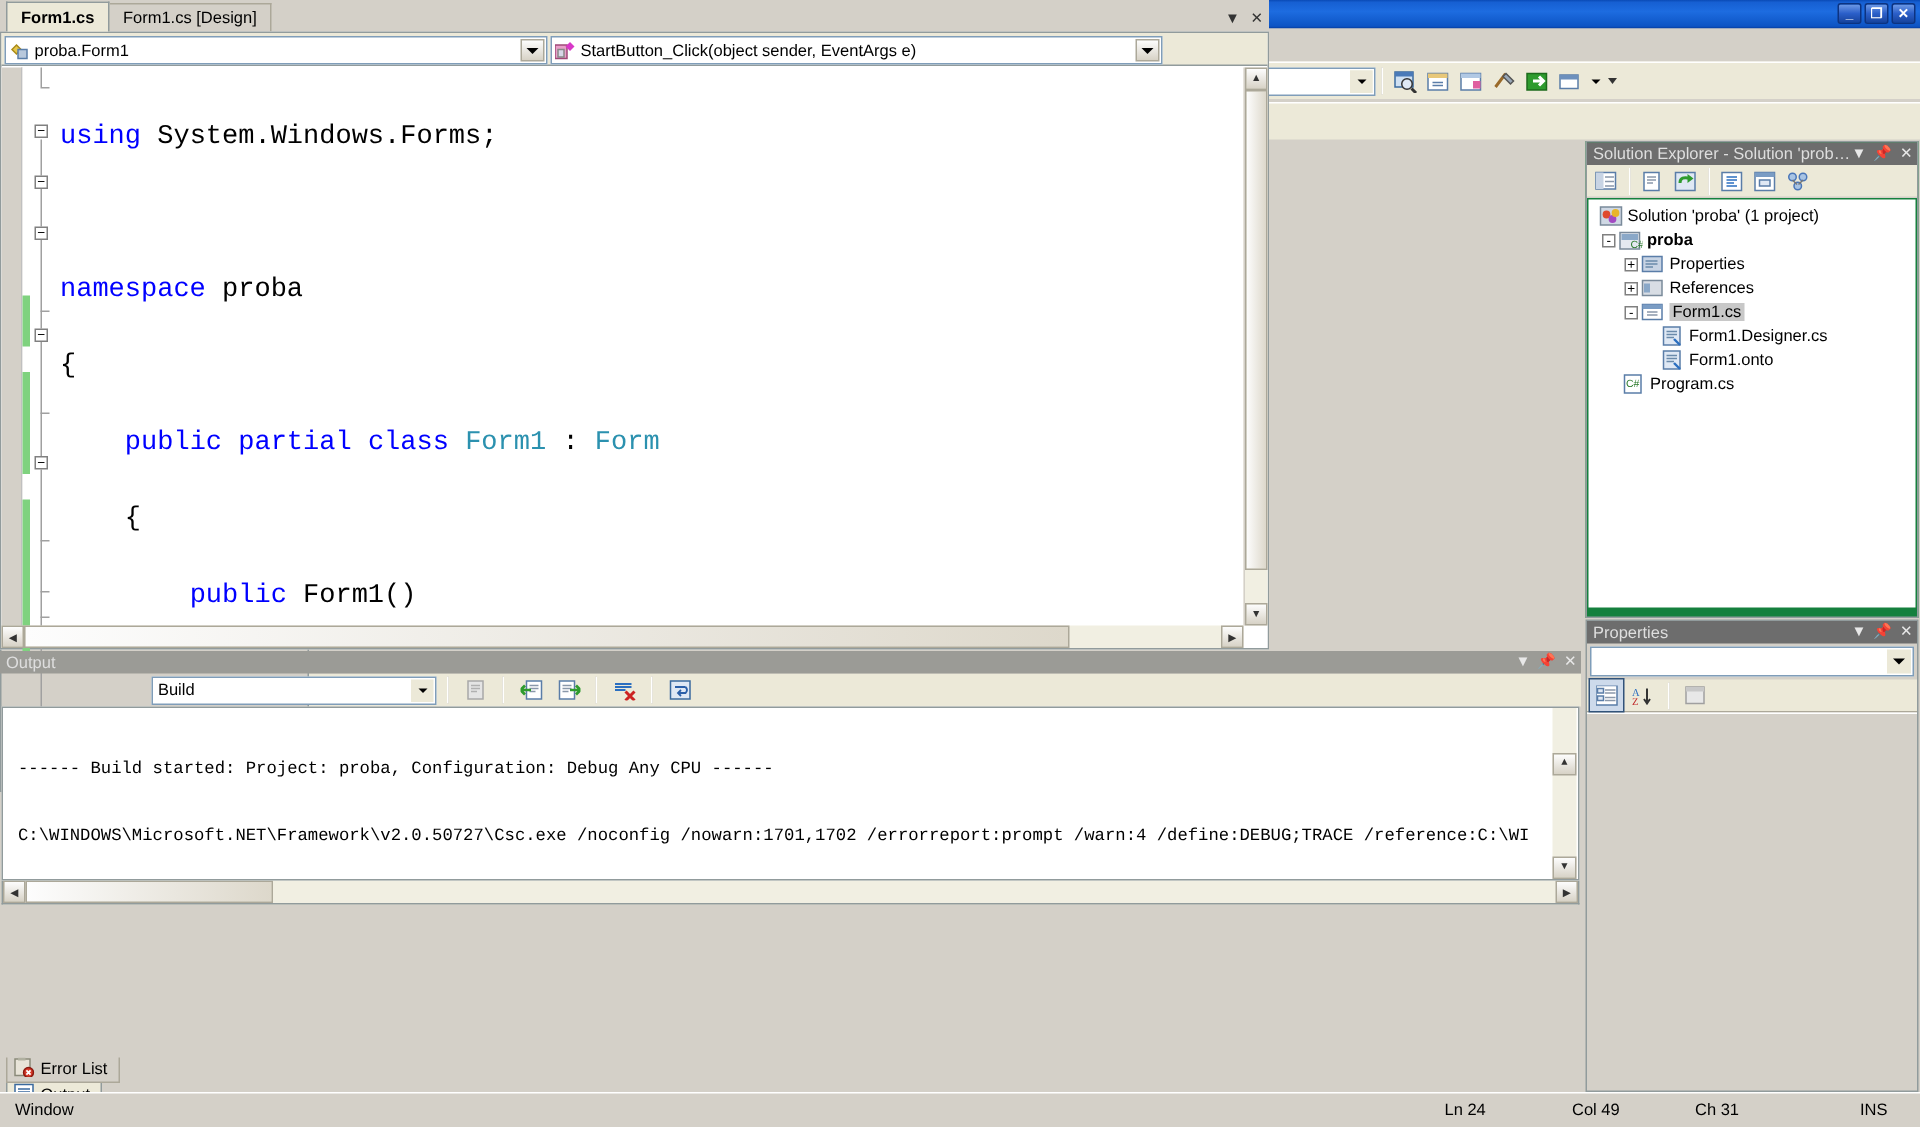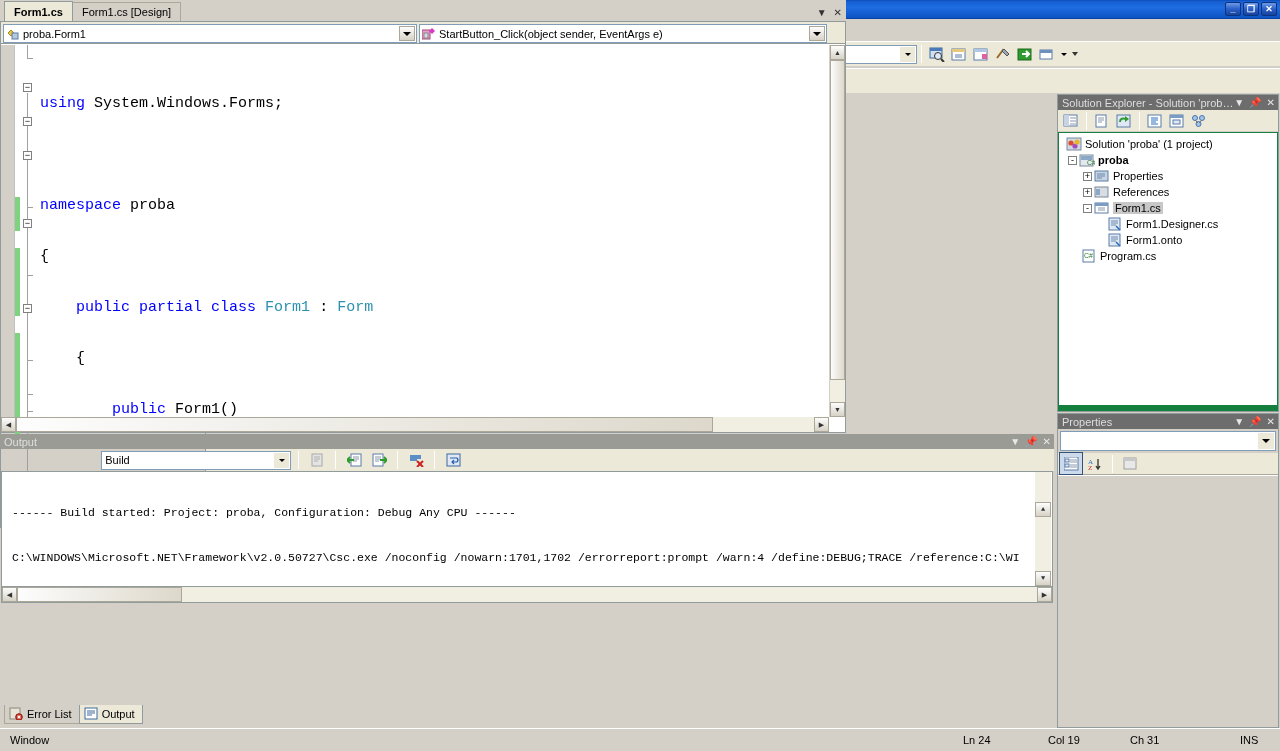--- a/index.html
+++ b/index.html
@@ -136,22 +136,22 @@
   .nav-combo .arrow:after { content:""; border-left:4px solid transparent;border-right:4px solid transparent;border-top:4px solid #000; }
   .nav-combo .ctext { overflow:hidden; white-space:nowrap; }
 
   .code-area { position:absolute; left:0; right:0; top:23px; bottom:0; background:#fff; display:flex; }
   .indicator-margin { width:14px; background:#d4d0c8; border-right:1px solid #c0c0c0; flex:none; position:relative; }
   .change-bar { width:5px; background:#fff; flex:none; position:relative; }
   .change-bar .seg { position:absolute; left:0; width:5px; background:#7fd27f; }
   .outline-margin { width:16px; background:#fff; flex:none; position:relative; }
   .code-text {
     flex:1; position:relative; overflow:hidden;
-    font-family:"Liberation Mono","DejaVu Sans Mono",monospace; font-size:15px;
-    white-space:pre; padding-top:16px; color:#000; line-height:17px;
+    font-family:"Liberation Mono","DejaVu Sans Mono",monospace; font-size:18px;
+    white-space:pre; padding-top:4px; color:#000; line-height:17px;
   }
   .code-line { height:17px; padding-left:4px; }
   .kw { color:#0000ff; }
   .typ { color:#2b91af; }
 
   
   .ol-box {
     position:absolute; width:9px;height:9px;border:1px solid #808080;background:#fff;
     font-size:9px; line-height:7px; text-align:center; color:#000; left:3px;
     font-family:"Liberation Sans",sans-serif;
@@ -202,21 +202,21 @@
   .out-combo .arrow:after{content:"";border-left:3px solid transparent;border-right:3px solid transparent;border-top:3px solid #000;}
   .out-text {
     background:#fff; border:1px solid #919b9c; margin:0 1px;
     height:116px; position:relative; overflow:hidden;
     font-family:"Liberation Mono","DejaVu Sans Mono",monospace; font-size:11.5px;
     line-height:15px; white-space:pre; padding:3px 0 0 10px; color:#000;
   }
   .out-vscroll { position:absolute; right:1px; top:0; bottom:0; width:16px; background:#f1efe2; }
 
   
-  #dock-tabs { position:absolute; left:0; top:705px; width:1054px; height:22px; background:#d4d0c8; display:flex; align-items:flex-start; padding-left:4px; }
+  #dock-tabs { position:absolute; left:0; top:705px; width:1054px; height:22px; background:#d4d0c8; display:flex; align-items:flex-start; padding-left:4px;flex-direction:column; }
   .dtab {
     height:19px; padding:0 7px 0 4px; display:flex; align-items:center; gap:4px;
     font-size:11px; background:#d4d0c8; border:1px solid #aca899; border-top:none; margin-right:-1px;
   }
   .dtab.active { background:#ece9d8; border-color:#919b9c; }
 
   
   .statusbar {
     position:absolute; left:0; bottom:0; width:1280px; height:23px;
     background:#d4d0c8; border-top:1px solid #fff; display:flex; align-items:center; font-size:11px;
@@ -515,21 +515,21 @@
       <div class="doctab active">Form1.cs</div>
       <div class="doctab">Form1.cs [Design]</div>
       <span class="tabctrls">
         <span>▼</span>
         <span>✕</span>
       </span>
     </div>
 
     <div class="editor-frame">
       <div class="navbar">
-        <div class="nav-combo" style="width:414px;">
+        <div class="nav-combo" style="width:362px;">
           <span class="cicon">
             <svg width="14" height="14" viewBox="0 0 14 14">
                 <path d="M2 6 L5 3 L8 6 L5 9 Z" fill="#e8c84a" stroke="#a98a18"></path>
                 <rect x="6" y="6" width="6" height="6" fill="#b8c8dc" stroke="#5a7da8"></rect>
               </svg>
           </span>
           <span class="ctext">proba.Form1</span>
           <span class="arrow"></span>
         </div>
         <div class="nav-combo" style="width:408px;">
@@ -879,18 +879,18 @@
             <rect x="1" y="1" width="12" height="11" fill="#fff" stroke="#3a6a9e"></rect>
             <path d="M3 4h8M3 6h8M3 8h5" stroke="#3a6a9e"></path>
           </svg></span>
       <span>Output</span>
     </div>
   </div>
 
   <div class="statusbar">
     <span class="s">Window</span>
     <span style="position:absolute;left:963px;">Ln 24</span>
-    <span style="position:absolute;left:1048px;">Col 19</span>
+    <span style="position:absolute;left:1048px;">Col 49</span>
     <span style="position:absolute;left:1130px;">Ch 31</span>
     <span style="position:absolute;left:1240px;">INS</span>
   </div>
 
 </div>
 
 </body></html>

